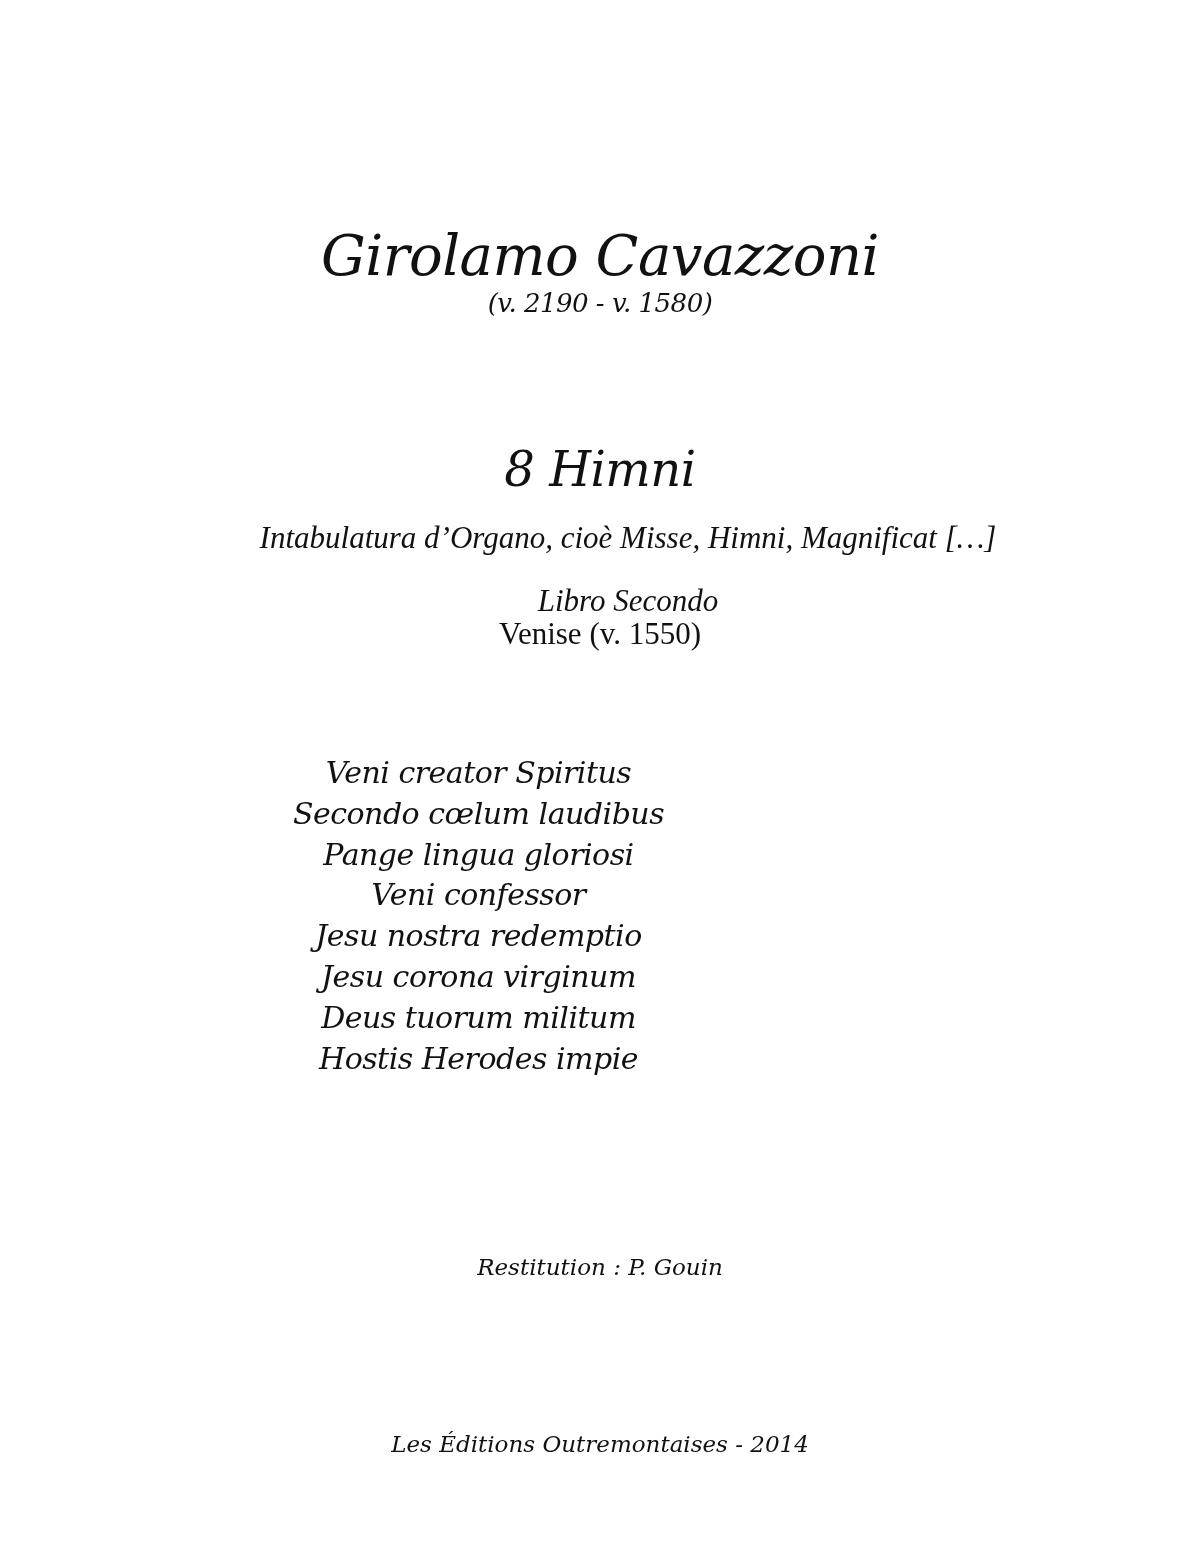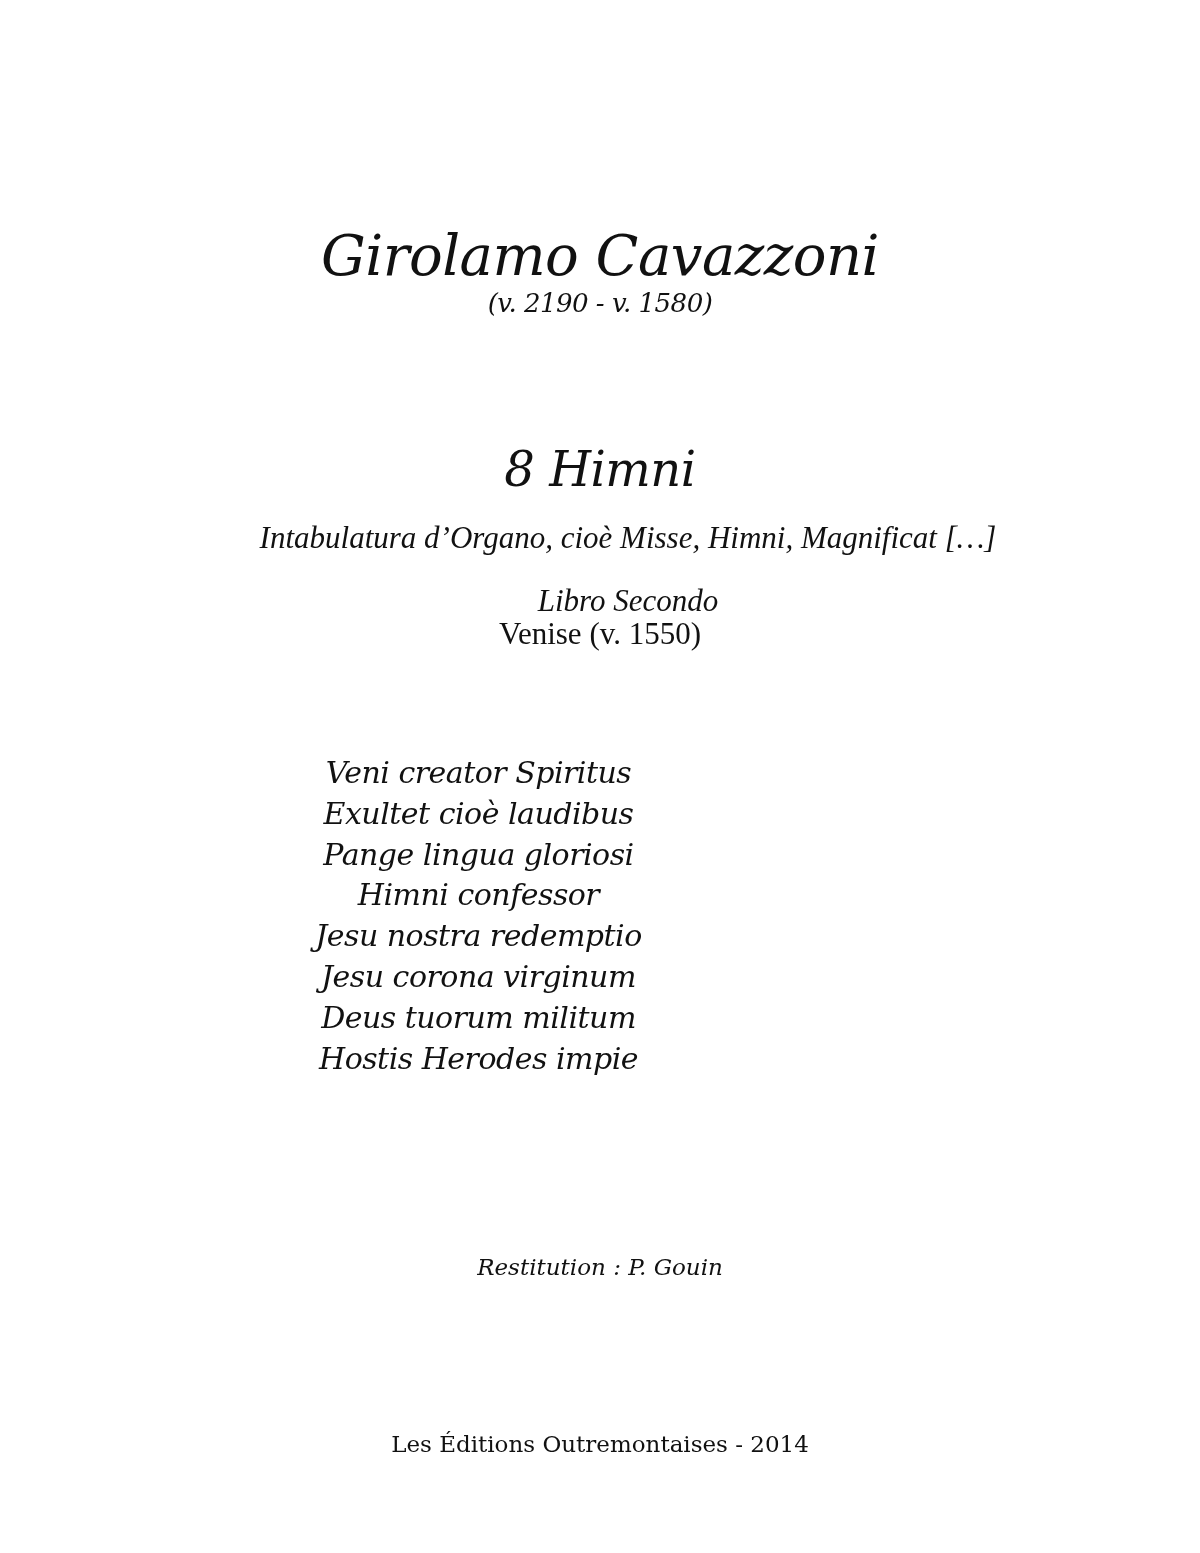--- a/index.html
+++ b/index.html
@@ -77,43 +77,44 @@
     .credit {
       top: 1252px;
       font-family: "DejaVu Serif", serif;
       font-style: italic;
       font-size: 23px;
       line-height: 30px;
     }
     .publisher {
       top: 1429px;
       font-family: "DejaVu Serif", serif;
+      font-style: italic;
       font-size: 23px;
       line-height: 30px;
     }
   </style>
 </head>
 <body>
 
 <div>
   <div class="line script composer-name">Girolamo Cavazzoni</div>
   <div class="line script composer-dates">(v. 2190 - v. 1580)</div>
 
   <div class="line script work-title">8 Himni</div>
 
   <div class="line subtitle subtitle-1">Intabulatura d’Organo, cioè Misse, Himni, Magnificat […]</div>
   <div class="line subtitle subtitle-2">Libro Secondo</div>
 
   <div class="line place-date">Venise (v. 1550)</div>
 
   <ul class="hymn-list">
     <li>Veni creator Spiritus</li>
-    <li>Exultet cioè laudibus</li>
+    <li>Secondo cœlum laudibus</li>
     <li>Pange lingua gloriosi</li>
-    <li>Himni confessor</li>
+    <li>Veni confessor</li>
     <li>Jesu nostra redemptio</li>
     <li>Jesu corona virginum</li>
     <li>Deus tuorum militum</li>
     <li>Hostis Herodes impie</li>
   </ul>
 
   <div class="line credit">Restitution : P. Gouin</div>
 
   <div class="line publisher">Les Éditions Outremontaises - 2014</div>
 </div>

